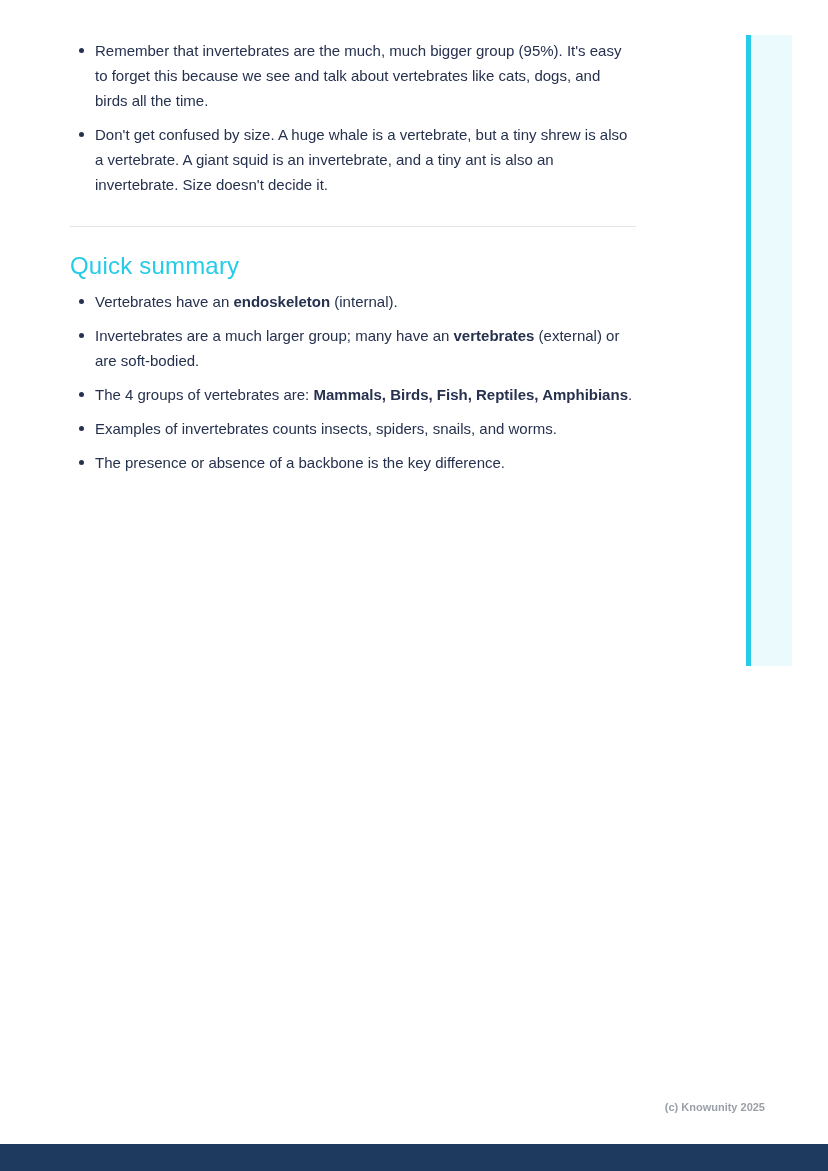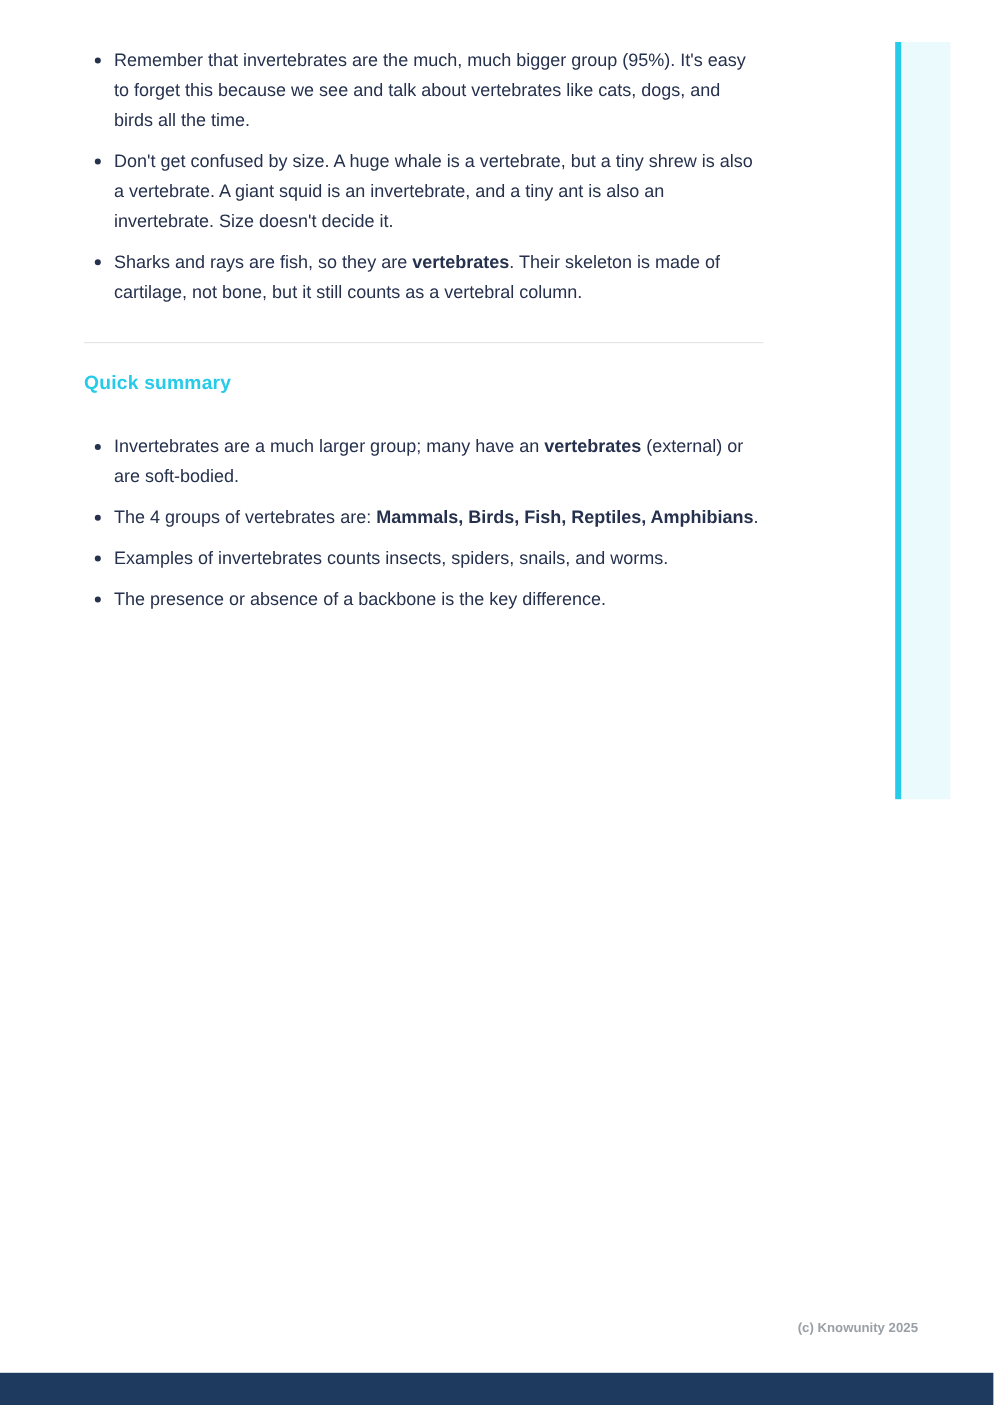--- a/index.html
+++ b/index.html
@@ -41,25 +41,25 @@
     border-radius: 50%;
     background: var(--text, #26314e);
   }
   ul.notes strong { font-weight: 700; }
   .divider {
     border: none;
     border-top: 1px solid var(--divider, #e5e5e5);
     margin: 29px 0 25px 0;
   }
   .heading {
-    font-size: 16px;
-    font-weight: 700;
+    font-size: 24px;
+    font-weight: 400;
     letter-spacing: 0.2px;
     color: var(--accent, #25cbe8);
-    margin: 0 0 31px 0;
+    margin: 0 0 9px 0;
   }
   .side-strip {
     position: absolute;
     left: 746px;
     top: 35px;
     width: 46px;
     height: 631px;
     background: var(--panel-bg, #eafafd);
     border-left: 5px solid var(--accent, #25cbe8);
   }
@@ -83,28 +83,28 @@
 </head>
 <body>
 
 <div class="page">
 
   <div class="content">
 
     <ul class="notes">
       <li class="note"><span>Remember that invertebrates are the much, much bigger group (95%). It's easy to forget this because we see and talk about vertebrates like cats, dogs, and birds all the time.</span></li>
       <li class="note"><span>Don't get confused by size. A huge whale is a vertebrate, but a tiny shrew is also a vertebrate. A giant squid is an invertebrate, and a tiny ant is also an invertebrate. Size doesn't decide it.</span></li>
-      <li class="note"><span>Sharks and rays are fish, so they are </span><strong>vertebrates</strong><span>. Their skeleton is made of cartilage, not bone, but it still counts as a vertebral column.</span></li>
     </ul>
 
     <hr class="divider">
 
     <h2 class="heading">Quick summary</h2>
 
     <ul class="notes">
+      <li class="note"><span>Vertebrates have an </span><strong>endoskeleton</strong><span> (internal).</span></li>
       <li class="note"><span>Invertebrates are a much larger group; many have an </span><strong>vertebrates</strong><span> (external) or are soft-bodied.</span></li>
       <li class="note"><span>The 4 groups of vertebrates are: </span><strong>Mammals, Birds, Fish, Reptiles, Amphibians</strong><span>.</span></li>
       <li class="note"><span>Examples of invertebrates counts insects, spiders, snails, and worms.</span></li>
       <li class="note"><span>The presence or absence of a backbone is the key difference.</span></li>
     </ul>
 
   </div>
 
   <div class="side-strip"></div>
 

